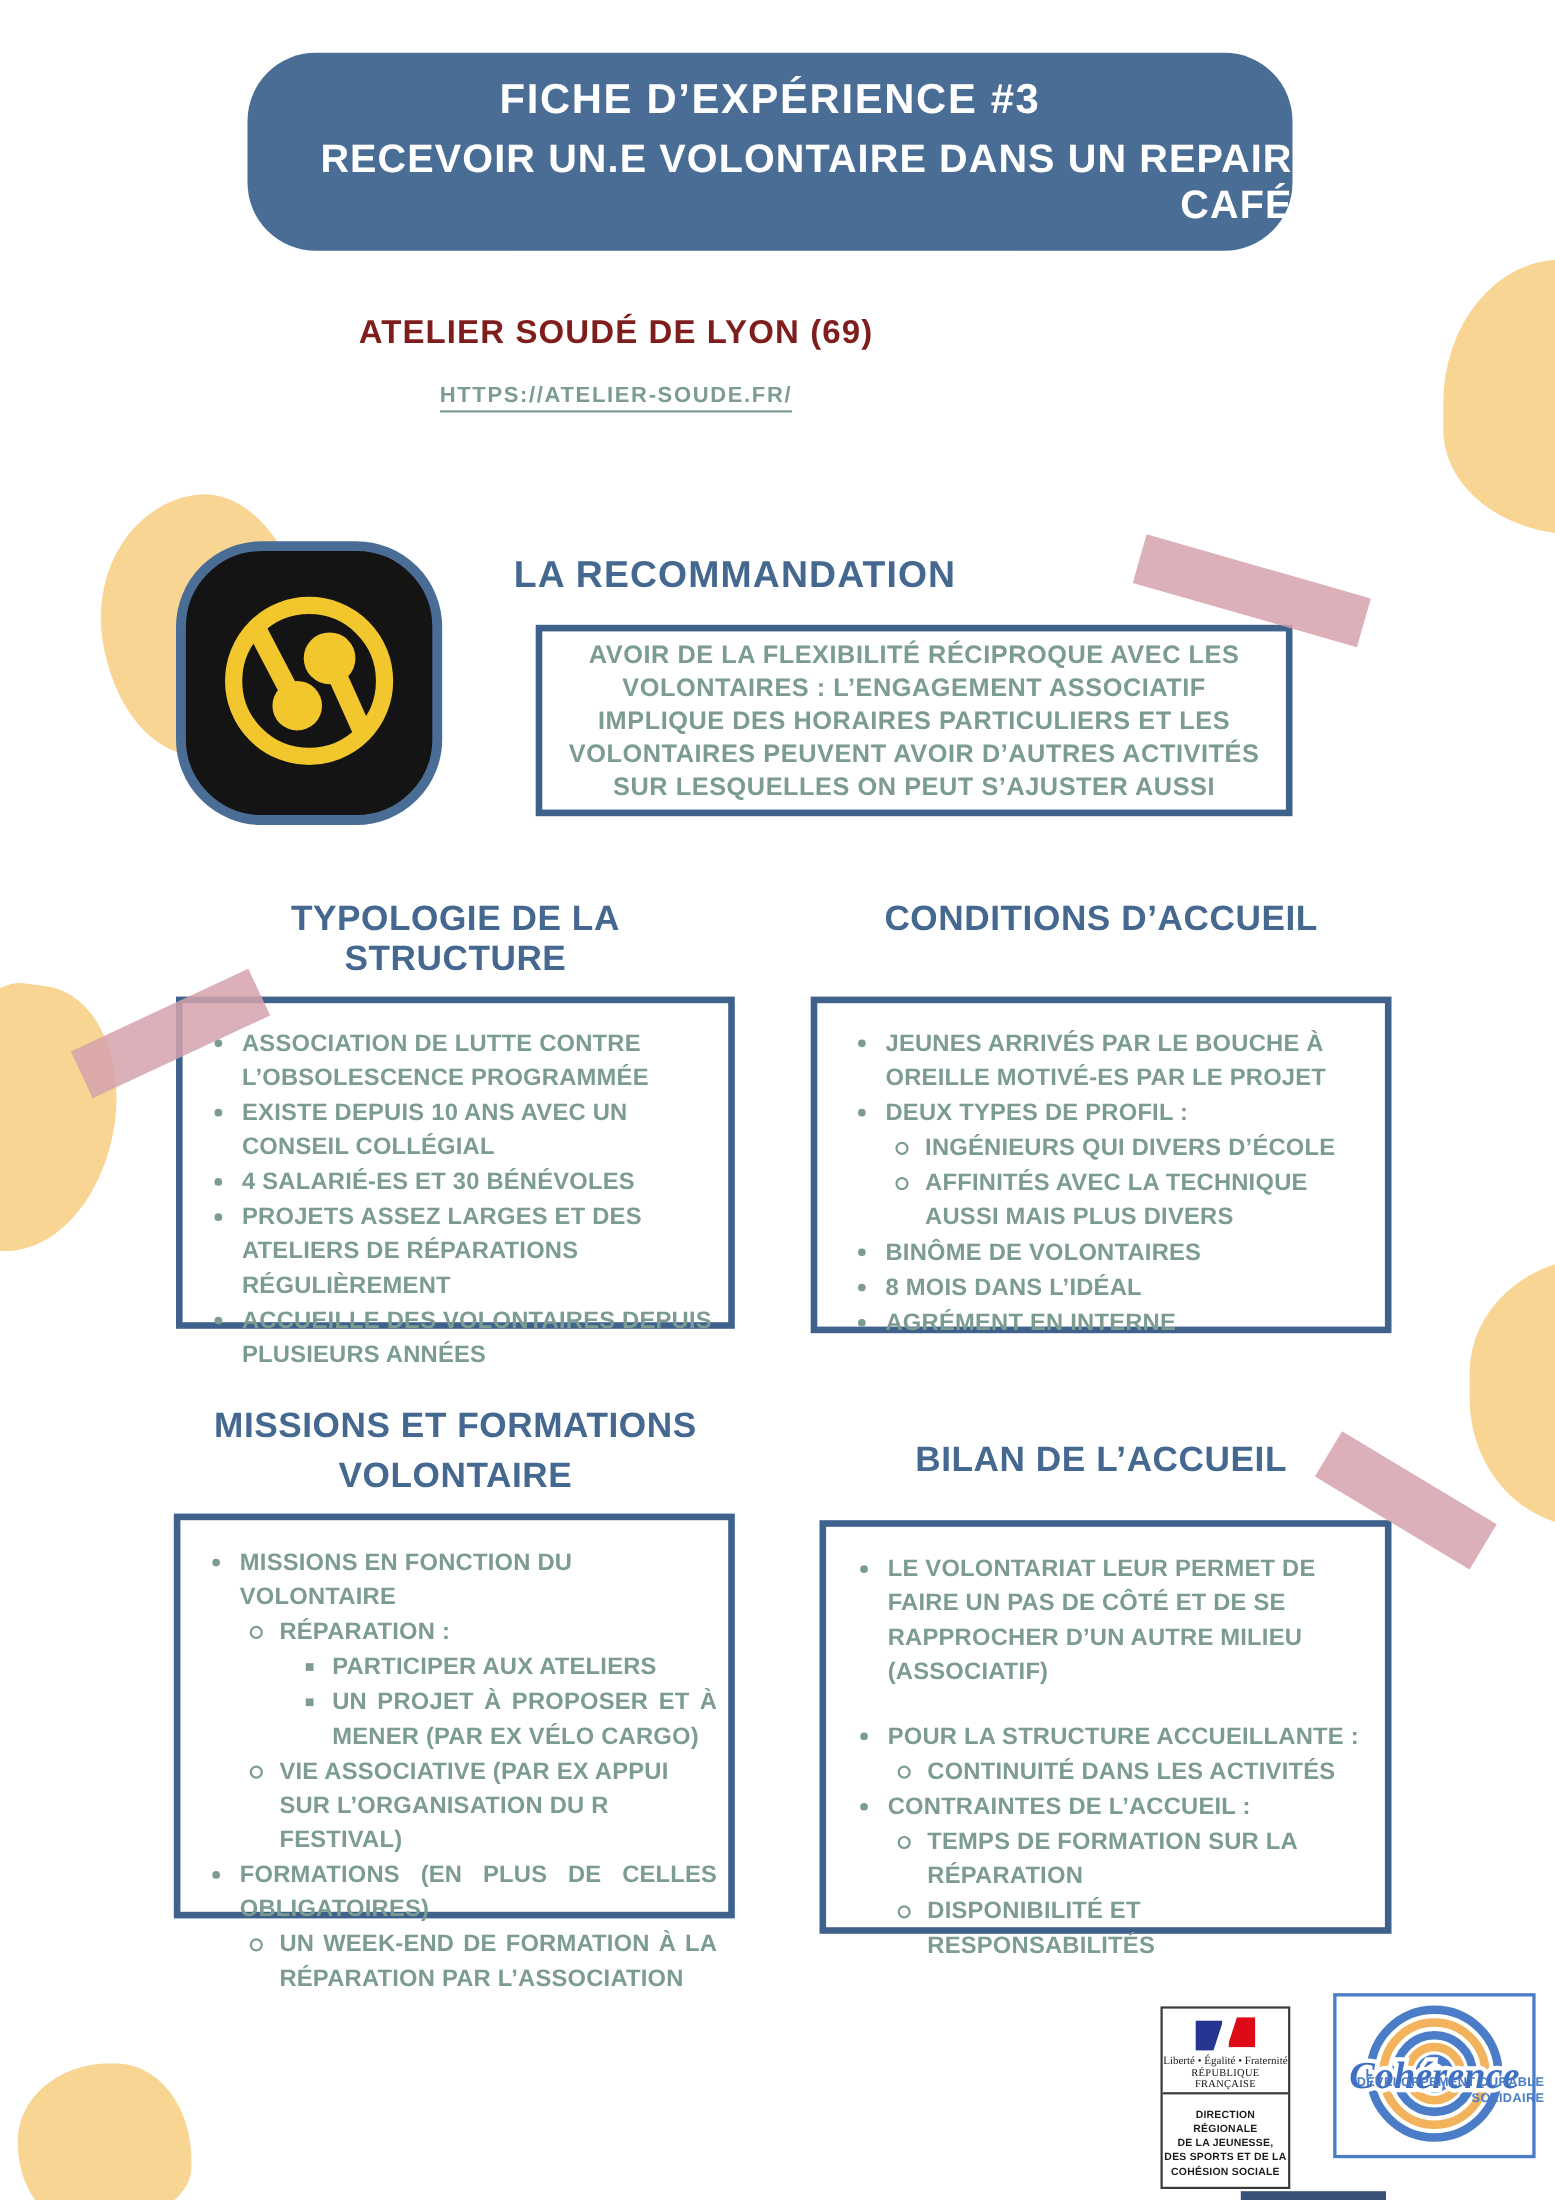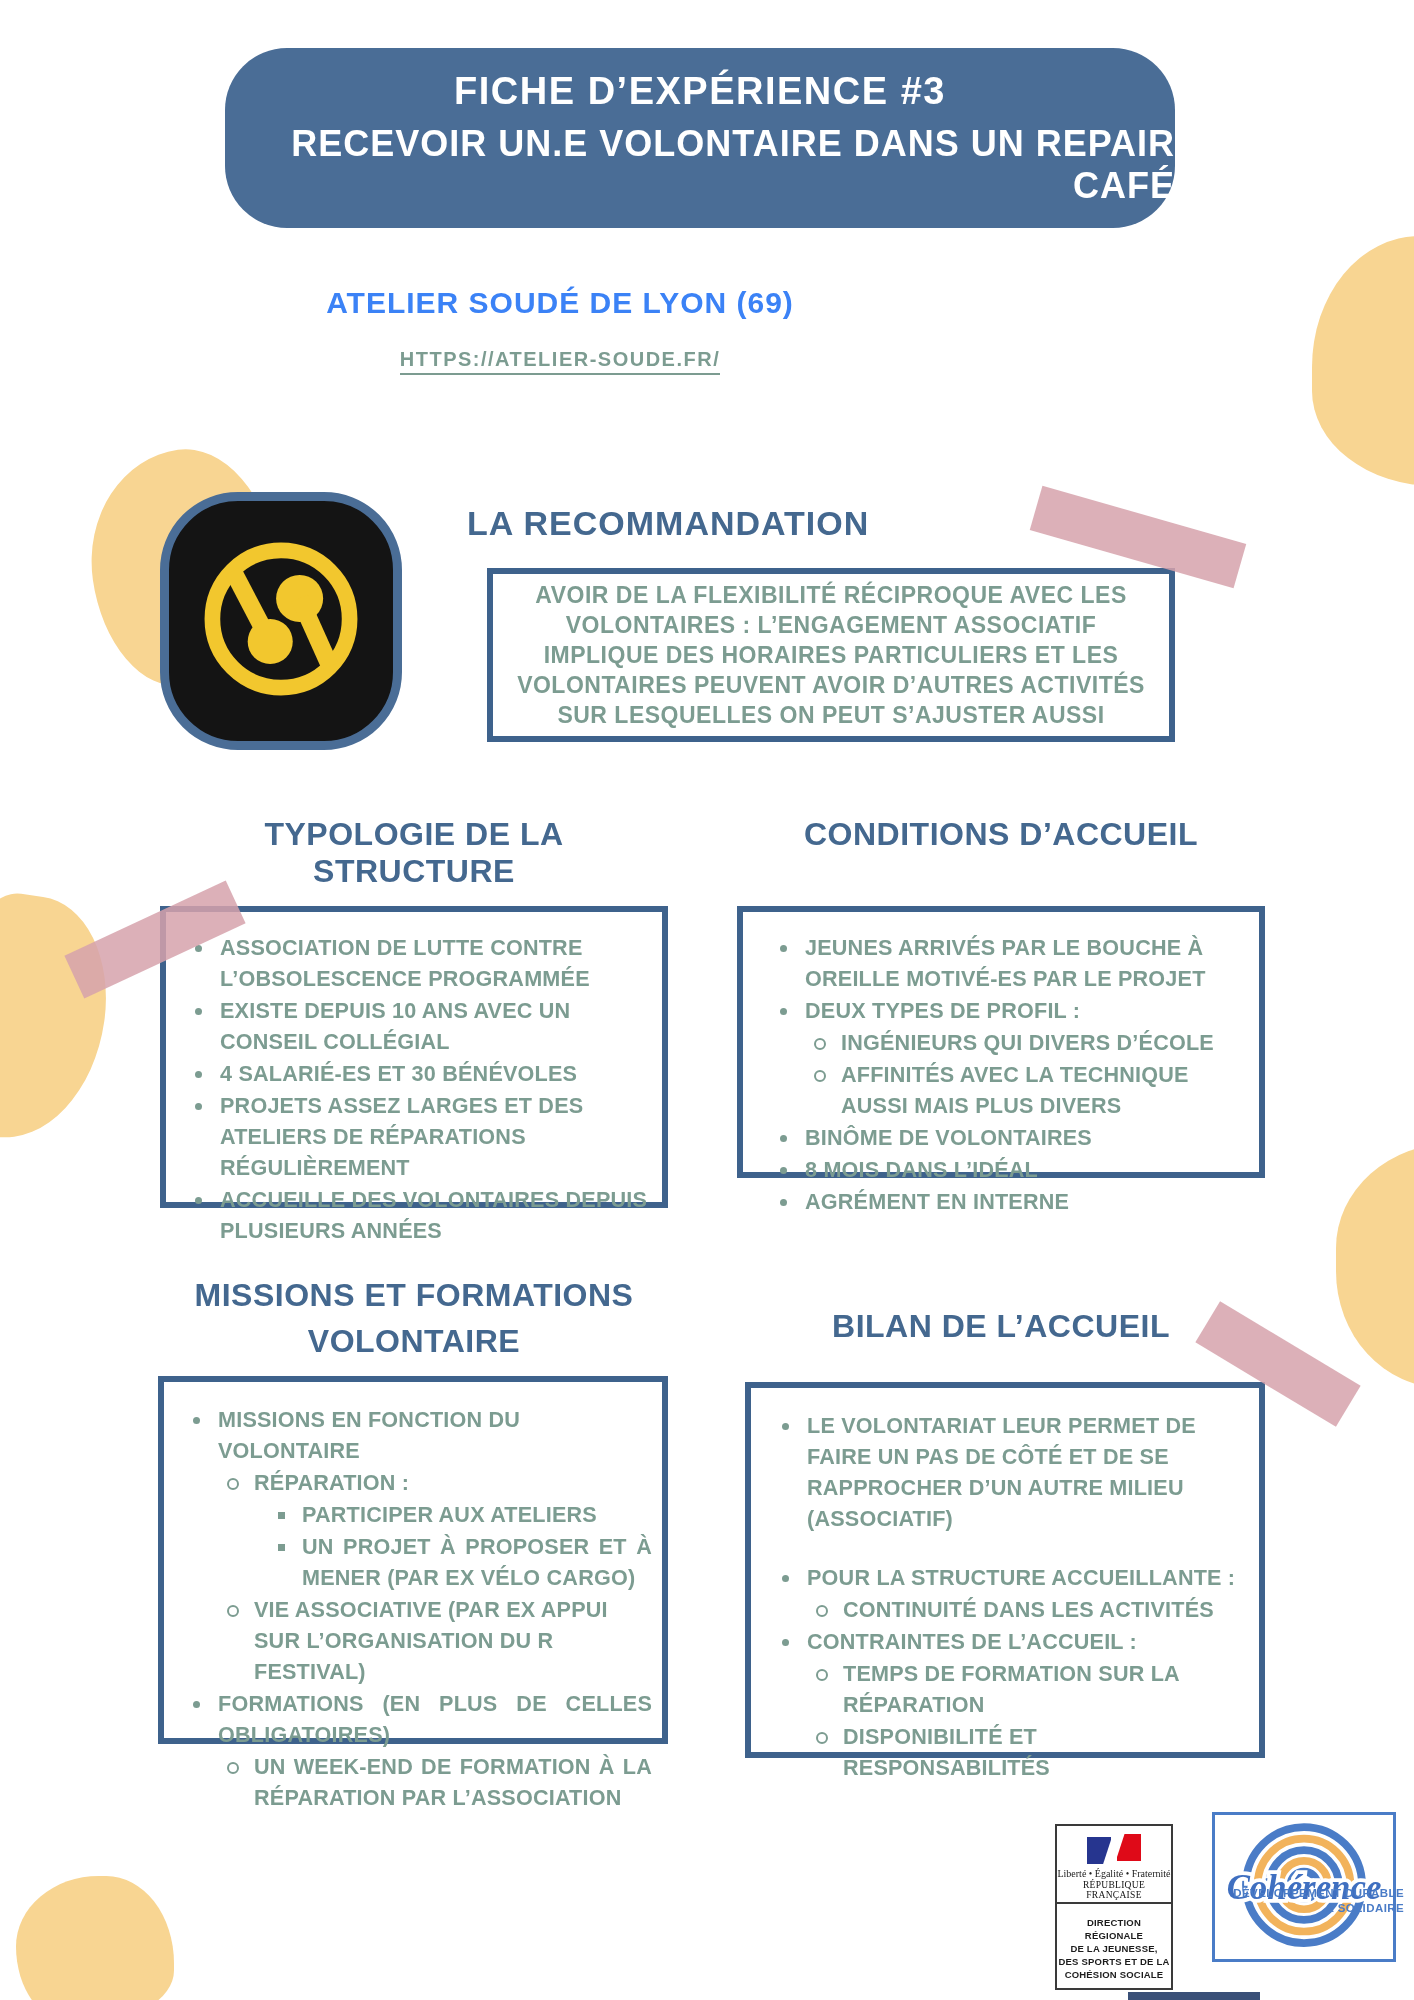--- a/index.html
+++ b/index.html
@@ -25,21 +25,21 @@
 
   
   .banner{position:absolute;left:225px;top:48px;width:950px;height:180px;background:#4a6d96;
      border-radius:62px;z-index:2;display:flex;flex-direction:column;align-items:center;
      justify-content:center;gap:10px;text-align:right;}
   .banner .l1{color:#fff;font-weight:800;font-size:38px;letter-spacing:1.5px;}
   .banner .l2{color:#fff;font-weight:800;font-size:36px;letter-spacing:1px;}
 
   
   .org{position:absolute;left:160px;top:286px;width:800px;text-align:center;z-index:2;}
-  .org .name{color:#3b82f6;font-weight:800;font-size:30px;letter-spacing:1px;}
+  .org .name{color:#7f1d1d;font-weight:800;font-size:30px;letter-spacing:1px;}
   .org .url{display:inline-block;margin-top:10px;color:#7c9c91;font-weight:700;font-size:20px;
      letter-spacing:1.5px;border-bottom:2px solid #7c9c91;padding-bottom:2px;text-decoration:none;}
 
   
   .squircle{position:absolute;left:160px;top:492px;width:242px;height:258px;background:#141414;
      border:9px solid #4a6d96;border-radius:78px;box-sizing:border-box;z-index:2;
      display:flex;align-items:center;justify-content:center;}
   .squircle svg{width:196px;height:196px;}
 
   
@@ -55,21 +55,21 @@
   .sec-h{position:absolute;color:#44688f;font-weight:800;font-size:32px;letter-spacing:0.5px;
      text-align:center;z-index:2;}
   .h-typ{left:160px;top:816px;width:508px;}
   .h-cond{left:737px;top:816px;width:528px;}
   .h-missions{left:160px;top:1272px;width:508px;line-height:46px;}
   .h-bilan{left:737px;top:1308px;width:528px;}
 
   
   .listbox{position:absolute;border:6px solid #3e628c;box-sizing:border-box;background:#fff;z-index:2;}
   .box-typ{left:160px;top:906px;width:508px;height:302px;padding:20px 8px 0 20px;}
-  .box-cond{left:737px;top:906px;width:528px;height:272px;padding:20px 8px 0 28px;}
+  .box-cond{left:737px;top:906px;width:528px;height:306px;padding:20px 8px 0 28px;}
   .box-missions{left:158px;top:1376px;width:510px;height:368px;padding:22px 10px 12px 20px;}
   .box-bilan{left:745px;top:1382px;width:520px;height:376px;padding:22px 10px 0 22px;}
   ul.blist{list-style:none;margin:0;padding:0;}
   ul.blist li{position:relative;color:#7c9c91;font-weight:700;font-size:21.6px;line-height:31px;
      letter-spacing:0.2px;margin-bottom:1px;}
   li.lvl0{padding-left:34px;}
   li.lvl0::before{content:"";position:absolute;left:9px;top:13px;width:7px;height:7px;
      border-radius:50%;background:#7c9c91;}
   li.lvl1{margin-left:40px;padding-left:30px;}
   li.lvl1::before{content:"";position:absolute;left:3px;top:11px;width:8px;height:8px;

